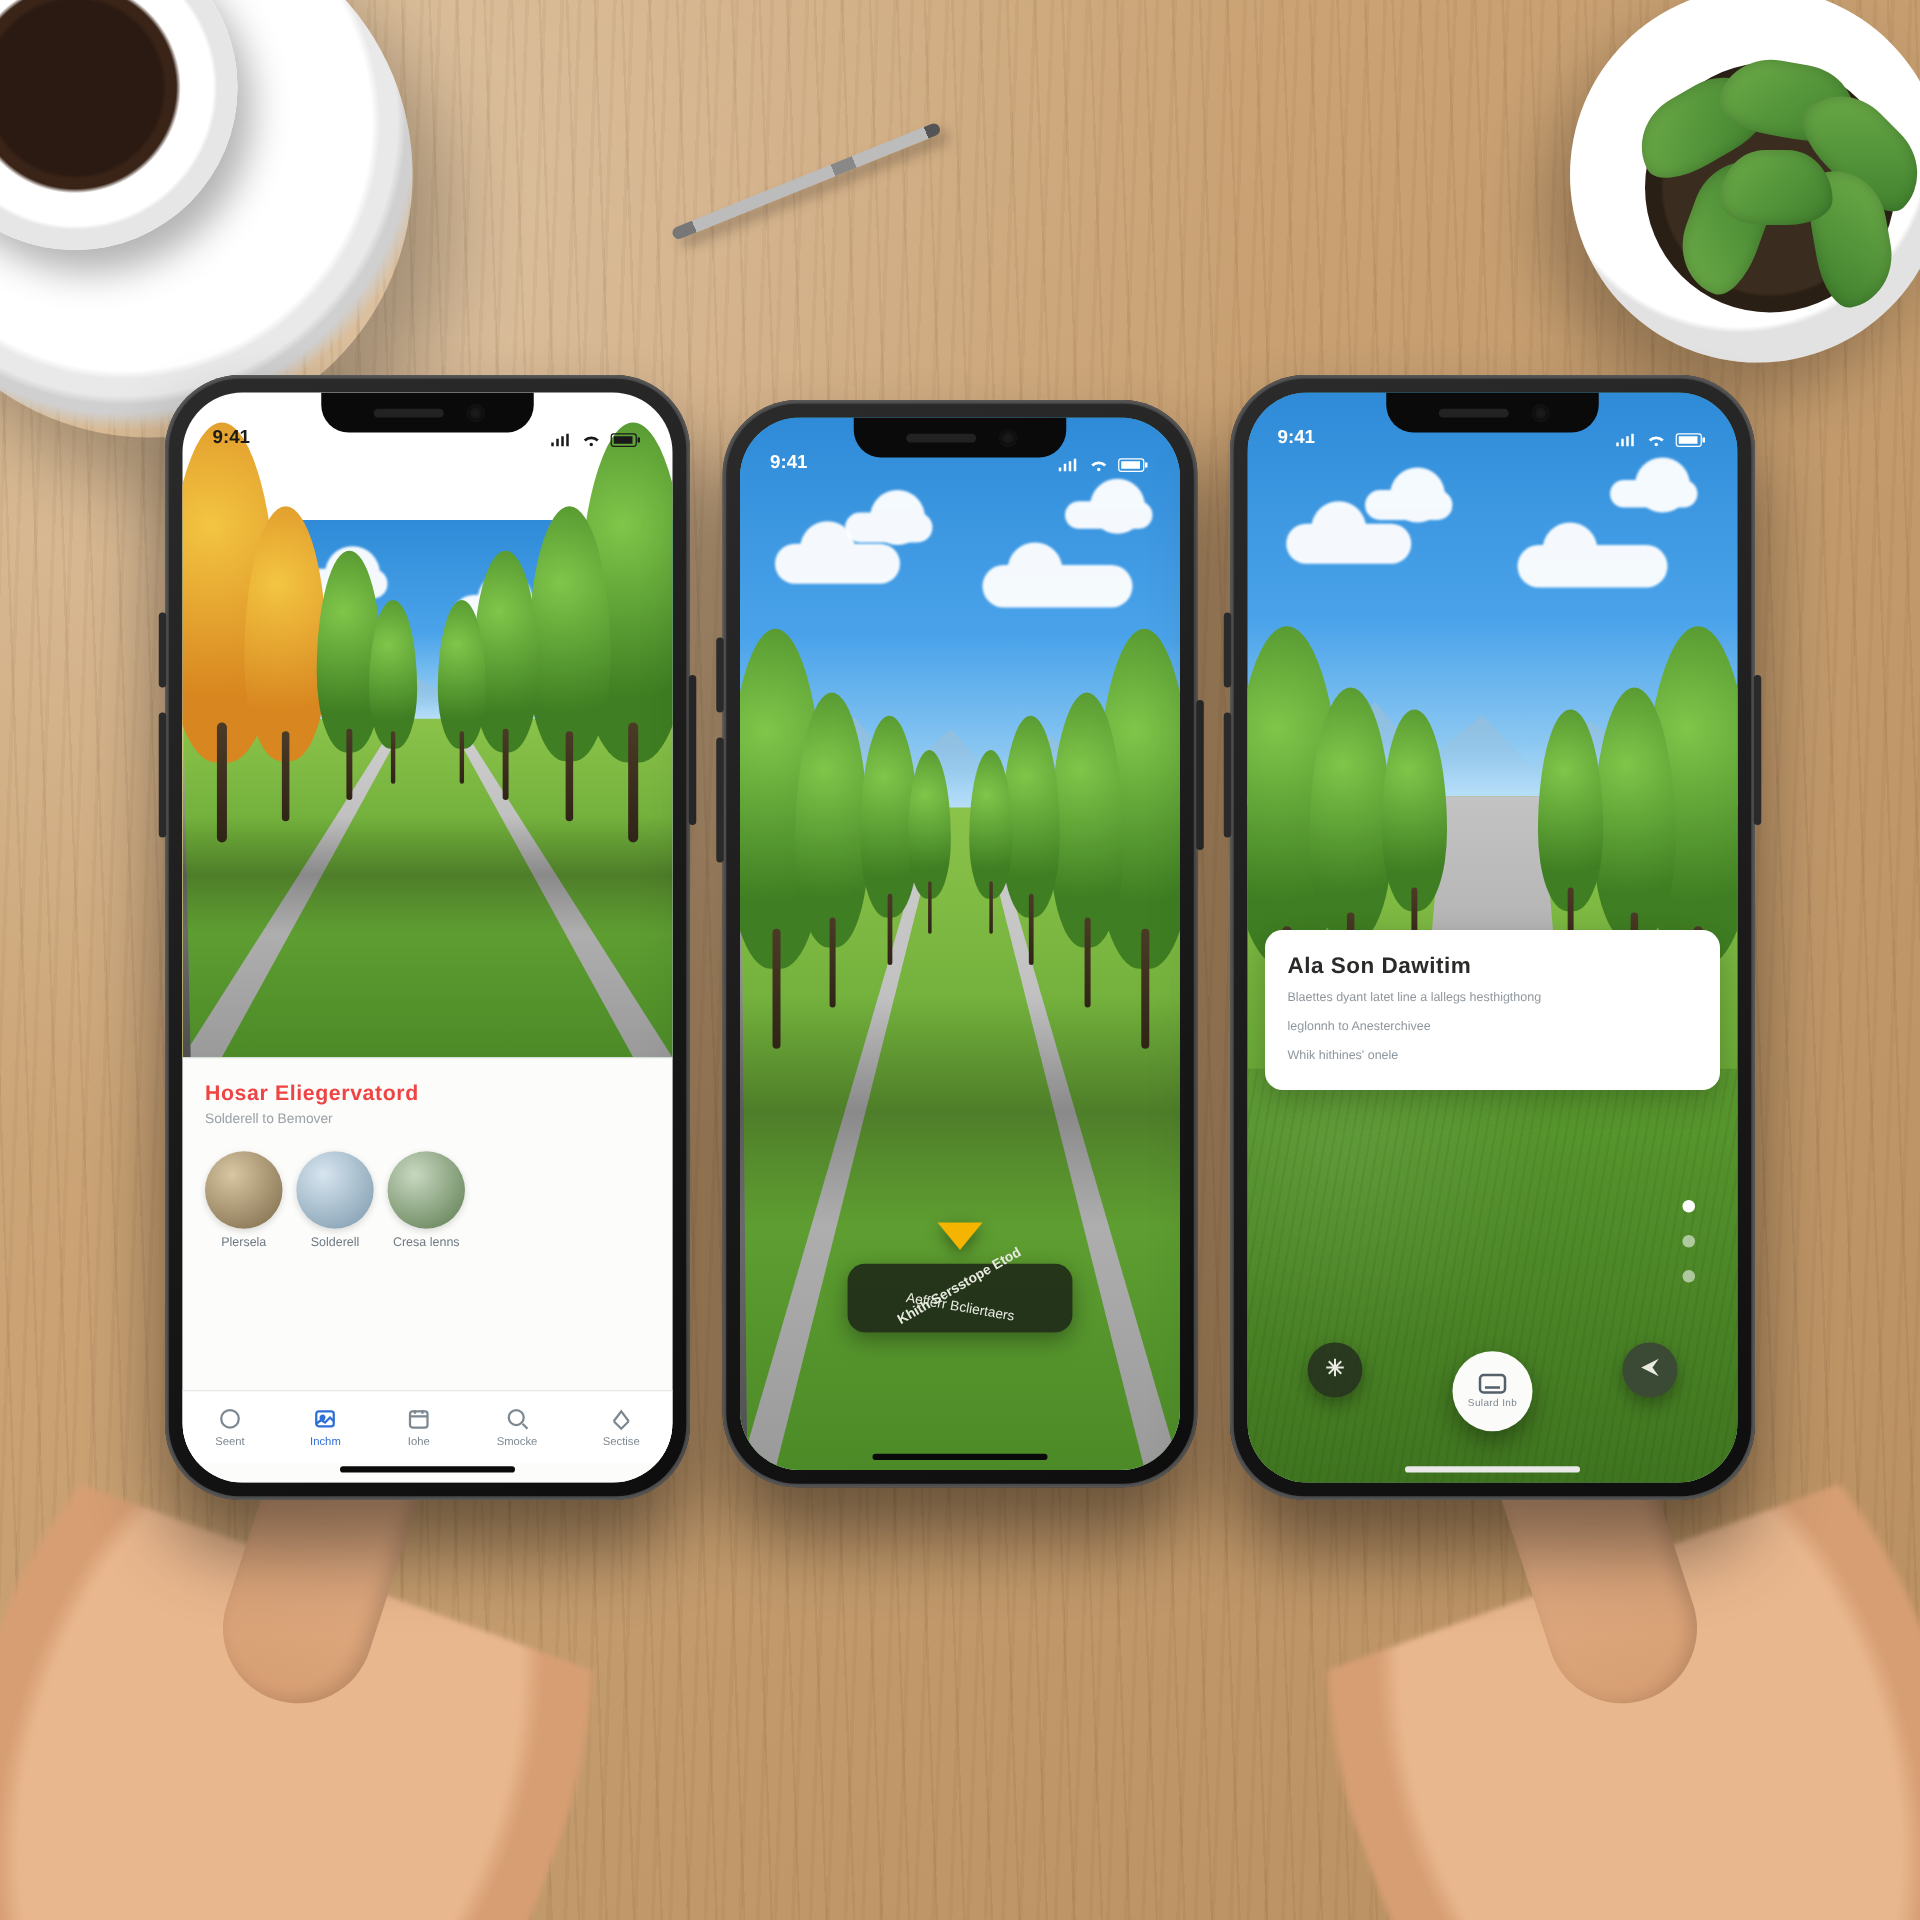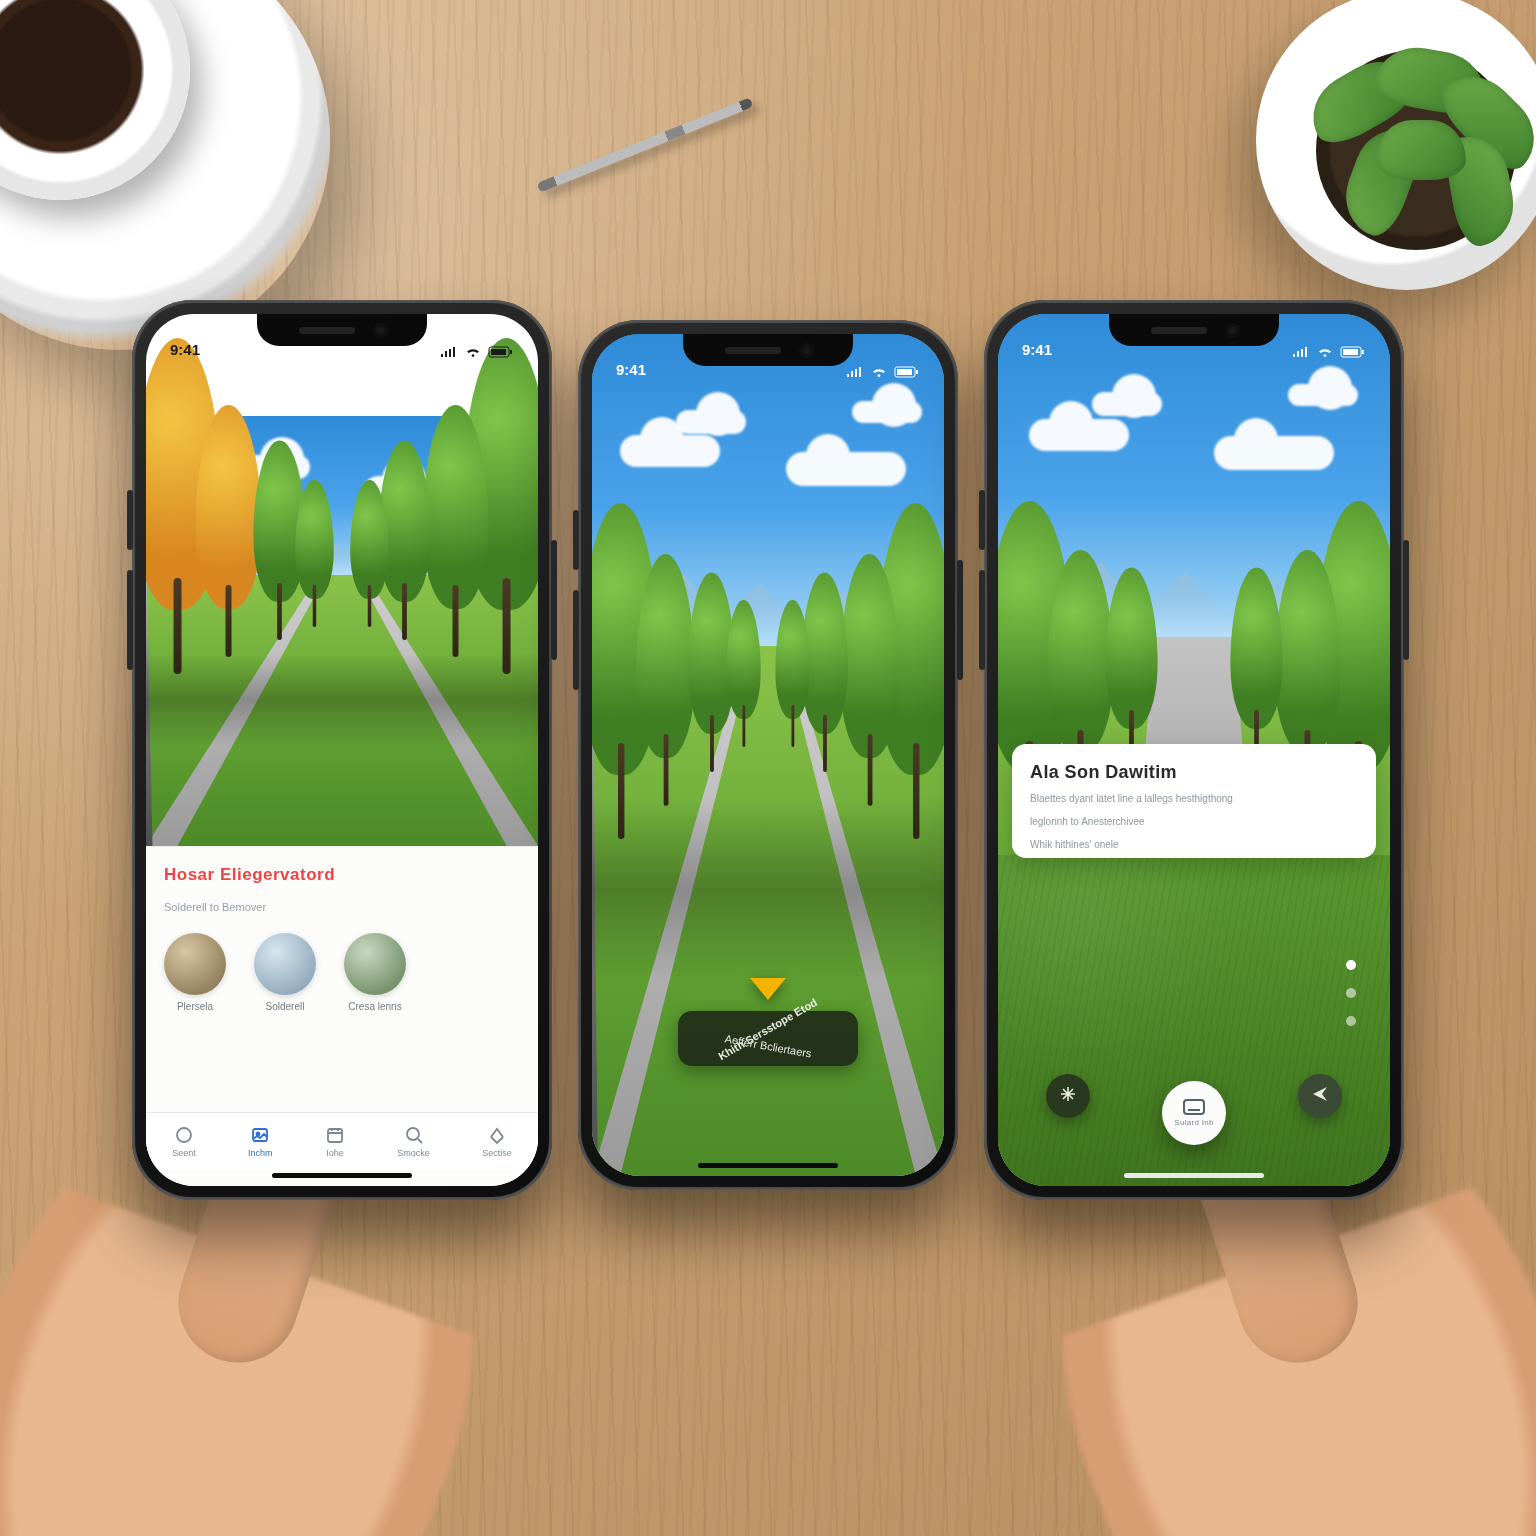--- a/index.html
+++ b/index.html
@@ -241,22 +241,22 @@
   .search-icon{ margin-left:auto; color:#6b7b89;}
 
   .p1-hero{ position:absolute; top:102px; left:0; right:0; height:430px;}
   .p1-hero .park{ position:absolute; inset:0;}
 
   .p1-card{
     position:absolute; left:0; right:0; top:532px; bottom:0; background:#fcfcfb;
     padding:18px 18px 0; z-index:20; border-top:1px solid #eee;
   }
   .p1-card h2{ font-size:17px; font-weight:700; color:#ef4444; letter-spacing:.5px;}
-  .p1-card .sub{ font-size:11px; color:#9aa1a7; margin-top:16px;}
-  .avatars{ display:flex; gap:28px; margin-top:20px;}
+  .p1-card .sub{ font-size:11px; color:#9aa1a7; margin-top:4px;}
+  .avatars{ display:flex; gap:11px; margin-top:20px;}
   .avatar-item{ display:flex; flex-direction:column; align-items:center; gap:6px;}
   .avatar{
     width:62px; height:62px; border-radius:50%;
     background:radial-gradient(circle at 35% 30%, #b8cfe4, #5c7b93);
     box-shadow:0 2px 6px rgba(0,0,0,.15);
   }
   .avatar.a1{background:radial-gradient(circle at 35% 30%, #d8c6a3, #7a6846);}
   .avatar.a2{background:radial-gradient(circle at 35% 30%, #d7e5ef, #7a97ab);}
   .avatar.a3{background:radial-gradient(circle at 35% 30%, #c8d8c0, #5a7a4e);}
   .avatar-label{ font-size:10px; color:#6f7a83;}
@@ -283,21 +283,21 @@
   .p2-chip .l1{ font-weight:600;}
   .p2-arrow{
     position:absolute; bottom:176px; left:50%; transform:translateX(-50%);
     width:0; height:0; border-left:18px solid transparent; border-right:18px solid transparent;
     border-top:22px solid #f4b400; filter:drop-shadow(0 4px 6px rgba(0,0,0,.4)); z-index:30;
   }
 
   
   .p3-card{
     position:absolute; left:14px; right:14px; top:430px;
-    background:#fff; border-radius:14px; padding:18px 18px 8px;
+    background:#fff; border-radius:14px; padding:18px 18px 22px;
     box-shadow:0 8px 24px rgba(0,0,0,.22); z-index:30;
   }
   .p3-card h2{ font-size:18px; font-weight:700; color:#2a2a28; letter-spacing:.4px;}
   .p3-card .line{ font-size:10px; color:#8f979e; margin-top:8px; line-height:1.5;}
   .p3-card .meta{ font-size:10px; color:#8f979e; margin-top:10px;}
 
   .p3-dots{
     position:absolute; right:34px; bottom:160px; z-index:30;
     display:flex; flex-direction:column; gap:18px;
   }

